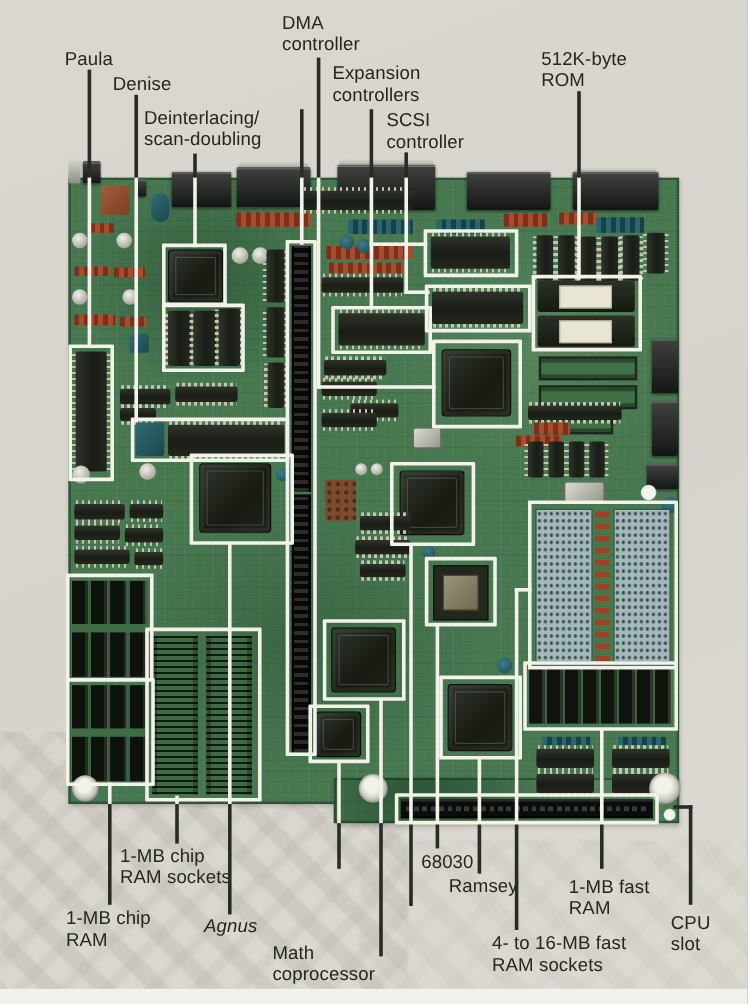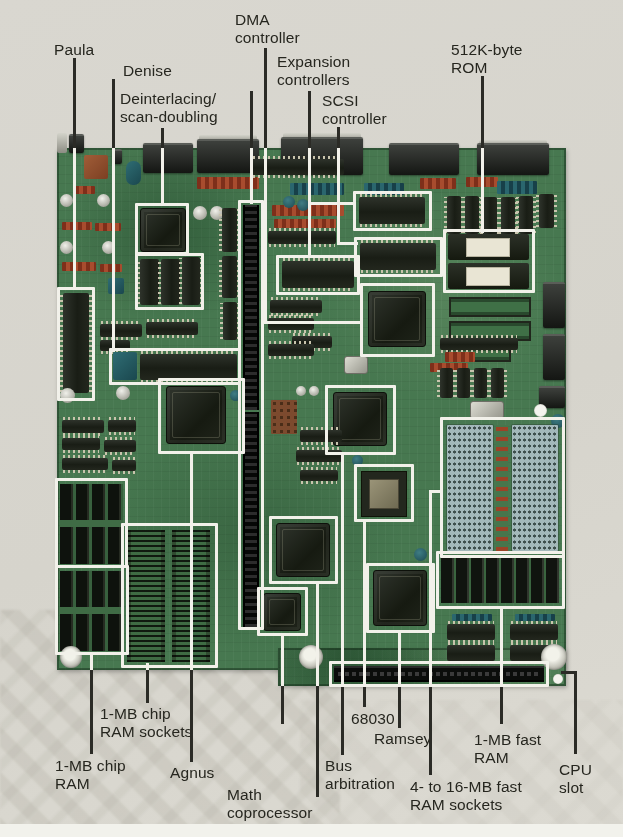--- a/index.html
+++ b/index.html
@@ -239,21 +239,21 @@
   <div id="annotation-layer">
       <div class="a outline-box" style="left: 57px; top: 287px; width: 38px; height: 114px;"></div>
       <div class="a seg-d" style="left: 73px; top: 58px; width: 3px; height: 92px;"></div>
       <div class="a seg-l" style="left: 73px; top: 148px; width: 3px; height: 142px;"></div>
       <div class="callout-label" style="left: 54px; top: 41px;">
         <div>Paula</div>
       </div>
       <div class="a outline-box" style="left: 109px; top: 348px; width: 132px; height: 37px;"></div>
       <div class="a seg-d" style="left: 112px; top: 79px; width: 3px; height: 71px;"></div>
       <div class="a seg-l" style="left: 112px; top: 148px; width: 3px; height: 204px;"></div>
-      <div class="callout-label" style="left: 94px; top: 62px; margin-left: 29px;">
+      <div class="callout-label" style="left: 94px; top: 62px;">
         <div>Denise</div>
       </div>
       <div class="a outline-box" style="left: 135px; top: 203px; width: 54px; height: 52px;"></div>
       <div class="a outline-box" style="left: 135px; top: 253px; width: 69px; height: 57px;"></div>
       <div class="a seg-d" style="left: 161px; top: 128px; width: 3px; height: 22px;"></div>
       <div class="a seg-l" style="left: 161px; top: 148px; width: 3px; height: 58px;"></div>
       <div class="callout-label" style="left: 120px; top: 90px;">
         <div>Deinterlacing/</div>
         <div>scan-doubling</div>
       </div>
@@ -303,40 +303,36 @@
       <div class="a outline-box" style="left: 55px; top: 565px; width: 74px; height: 90px;"></div>
       <div class="a seg-l" style="left: 90px; top: 652px; width: 3px; height: 18px;"></div>
       <div class="a seg-d" style="left: 90px; top: 670px; width: 3px; height: 84px;"></div>
       <div class="callout-label" style="left: 55px; top: 757px;">
         <div>1-MB chip</div>
         <div>RAM</div>
       </div>
       <div class="a outline-box" style="left: 158px; top: 378px; width: 87px; height: 76px;"></div>
       <div class="a seg-l" style="left: 190px; top: 452px; width: 3px; height: 218px;"></div>
       <div class="a seg-d" style="left: 190px; top: 670px; width: 3px; height: 92px;"></div>
-      <div class="callout-label" style="left: 170px; top: 764px;">
+      <div class="callout-label" style="left: 170px; top: 764px; font-style: italic;">
         <div>Agnus</div>
       </div>
       <div class="a outline-box" style="left: 257px; top: 587px; width: 51px; height: 49px;"></div>
       <div class="a seg-l" style="left: 281px; top: 634px; width: 3px; height: 52px;"></div>
       <div class="a seg-d" style="left: 281px; top: 686px; width: 3px; height: 38px;"></div>
       <div class="callout-label" style="left: 227px; top: 762px; margin-top: 24px;">
         <div>Math</div>
         <div>coprocessor</div>
       </div>
       <div class="a outline-box" style="left: 269px; top: 516px; width: 69px; height: 68px;"></div>
       <div class="a seg-l" style="left: 316px; top: 582px; width: 3px; height: 104px;"></div>
       <div class="a seg-d" style="left: 316px; top: 686px; width: 3px; height: 111px;"></div>
       <div class="a outline-box" style="left: 325px; top: 385px; width: 71px; height: 70px;"></div>
       <div class="a seg-l" style="left: 341px; top: 453px; width: 3px; height: 233px;"></div>
       <div class="a seg-d" style="left: 341px; top: 686px; width: 3px; height: 69px;"></div>
-      <div class="callout-label" style="left: 325px; top: 757px;">
-        <div>Bus</div>
-        <div>arbitration</div>
-      </div>
       <div class="a outline-box" style="left: 354px; top: 464px; width: 60px; height: 58px;"></div>
       <div class="a seg-l" style="left: 363px; top: 520px; width: 3px; height: 166px;"></div>
       <div class="a seg-d" style="left: 363px; top: 686px; width: 3px; height: 21px;"></div>
       <div class="callout-label" style="left: 351px; top: 710px;">
         <div>68030</div>
       </div>
       <div class="a outline-box" style="left: 366px; top: 563px; width: 69px; height: 70px;"></div>
       <div class="a seg-l" style="left: 398px; top: 631px; width: 3px; height: 55px;"></div>
       <div class="a seg-d" style="left: 398px; top: 686px; width: 3px; height: 42px;"></div>
       <div class="callout-label" style="left: 374px; top: 730px;">

